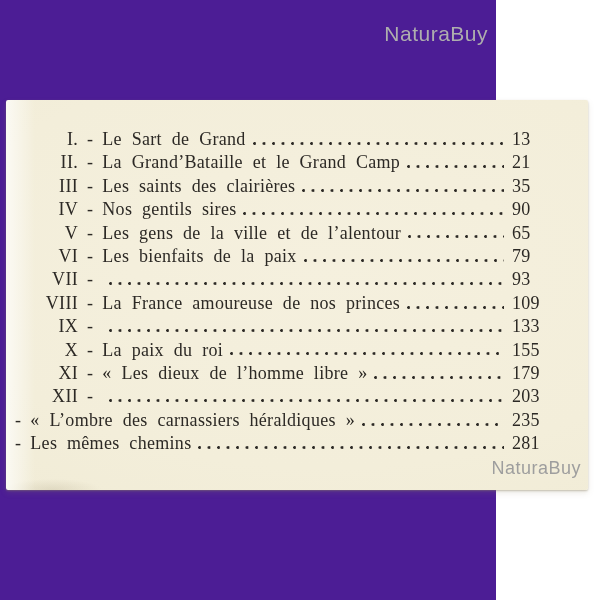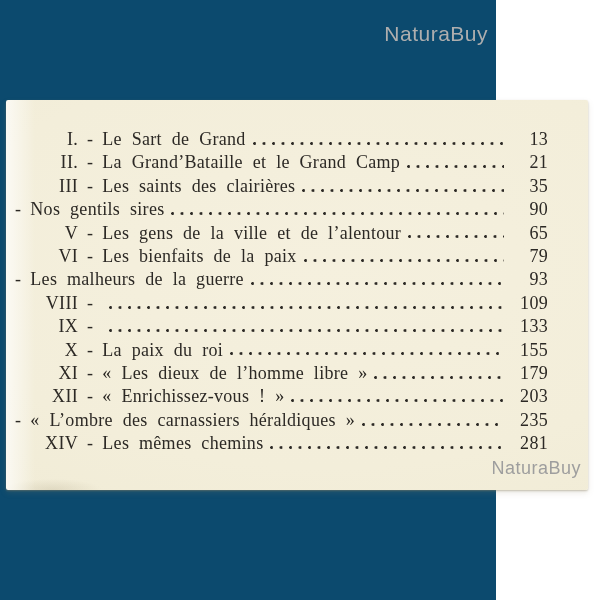--- a/index.html
+++ b/index.html
@@ -7,21 +7,21 @@
     padding: 0;
     width: 600px;
     height: 600px;
     background: #ffffff;
     overflow: hidden;
   }
   .canvas {
     position: relative;
     width: 496px;
     height: 600px;
-    background: #0c4a6e;
+    background: #4c1d95;
     font-family: "Liberation Serif", "DejaVu Serif", serif;
   }
   .watermark {
     position: absolute;
     font-family: "Liberation Sans", "DejaVu Sans", sans-serif;
     letter-spacing: 0.5px;
     user-select: none;
     white-space: nowrap;
   }
   .watermark-top {
@@ -87,21 +87,20 @@
     min-width: 12px;
     margin: 0 8px 0 7px;
     background-image: radial-gradient(circle at 1.5px 1.6px, #2c2925 1.3px, rgba(44,41,37,0) 1.6px);
     background-size: 9.5px 3.2px;
     background-position: left bottom;
     background-repeat: repeat-x;
   }
   .pagenum {
     flex: none;
     width: 36px;
-    text-align: right;
   }
 </style>
 </head>
 <body>
 
 <div class="canvas">
 
   <div class="watermark watermark-top">NaturaBuy</div>
 
   <div class="paper">
@@ -124,20 +123,21 @@
 
   <div class="row">
     <span class="num">III</span>
     <span class="dash">-</span>
     <span class="title">Les saints des clairières</span>
     <span class="dots"></span>
     <span class="pagenum">35</span>
   </div>
 
   <div class="row">
+    <span class="num">IV</span>
     <span class="dash">-</span>
     <span class="title">Nos gentils sires</span>
     <span class="dots"></span>
     <span class="pagenum">90</span>
   </div>
 
   <div class="row">
     <span class="num">V</span>
     <span class="dash">-</span>
     <span class="title">Les gens de la ville et de l’alentour</span>
@@ -147,29 +147,30 @@
 
   <div class="row">
     <span class="num">VI</span>
     <span class="dash">-</span>
     <span class="title">Les bienfaits de la paix</span>
     <span class="dots"></span>
     <span class="pagenum">79</span>
   </div>
 
   <div class="row">
-    <span class="dash">-</span>
-    <span class="title">Les malheurs de la guerre</span>
+    <span class="num">VII</span>
+    <span class="dash">-</span>
     <span class="dots"></span>
     <span class="pagenum">93</span>
   </div>
 
   <div class="row">
     <span class="num">VIII</span>
     <span class="dash">-</span>
+    <span class="title">La France amoureuse de nos princes</span>
     <span class="dots"></span>
     <span class="pagenum">109</span>
   </div>
 
   <div class="row">
     <span class="num">IX</span>
     <span class="dash">-</span>
     <span class="dots"></span>
     <span class="pagenum">133</span>
   </div>
@@ -186,34 +187,32 @@
     <span class="num">XI</span>
     <span class="dash">-</span>
     <span class="title">« Les dieux de l’homme libre »</span>
     <span class="dots"></span>
     <span class="pagenum">179</span>
   </div>
 
   <div class="row">
     <span class="num">XII</span>
     <span class="dash">-</span>
-    <span class="title">« Enrichissez-vous ! »</span>
     <span class="dots"></span>
     <span class="pagenum">203</span>
   </div>
 
   <div class="row">
     <span class="dash">-</span>
     <span class="title">« L’ombre des carnassiers héraldiques »</span>
     <span class="dots"></span>
     <span class="pagenum">235</span>
   </div>
 
   <div class="row">
-    <span class="num">XIV</span>
     <span class="dash">-</span>
     <span class="title">Les mêmes chemins</span>
     <span class="dots"></span>
     <span class="pagenum">281</span>
   </div>
 </div>
 
     <div class="watermark watermark-bottom">NaturaBuy</div>
   </div>
 

